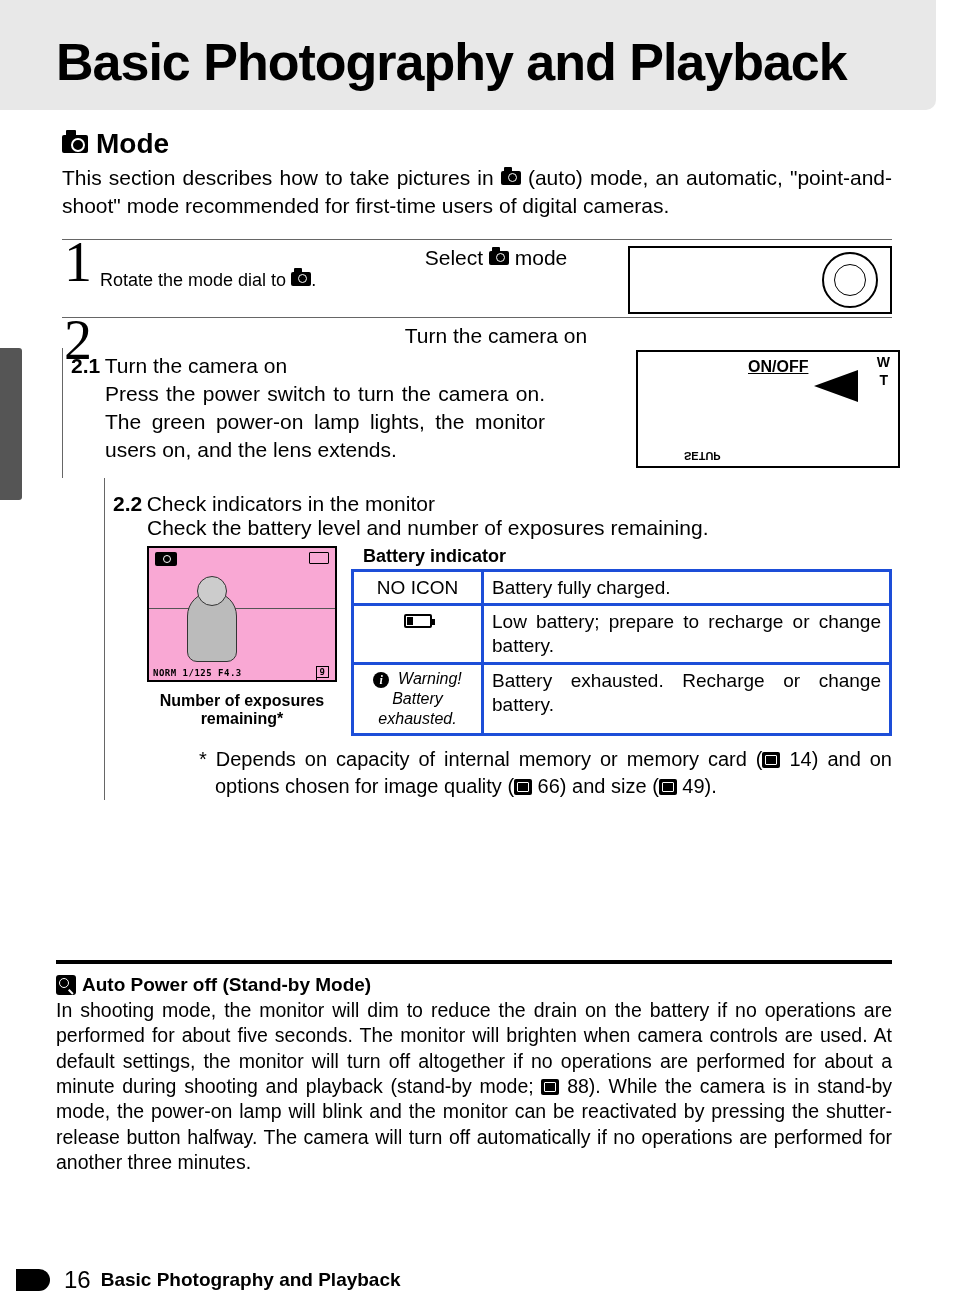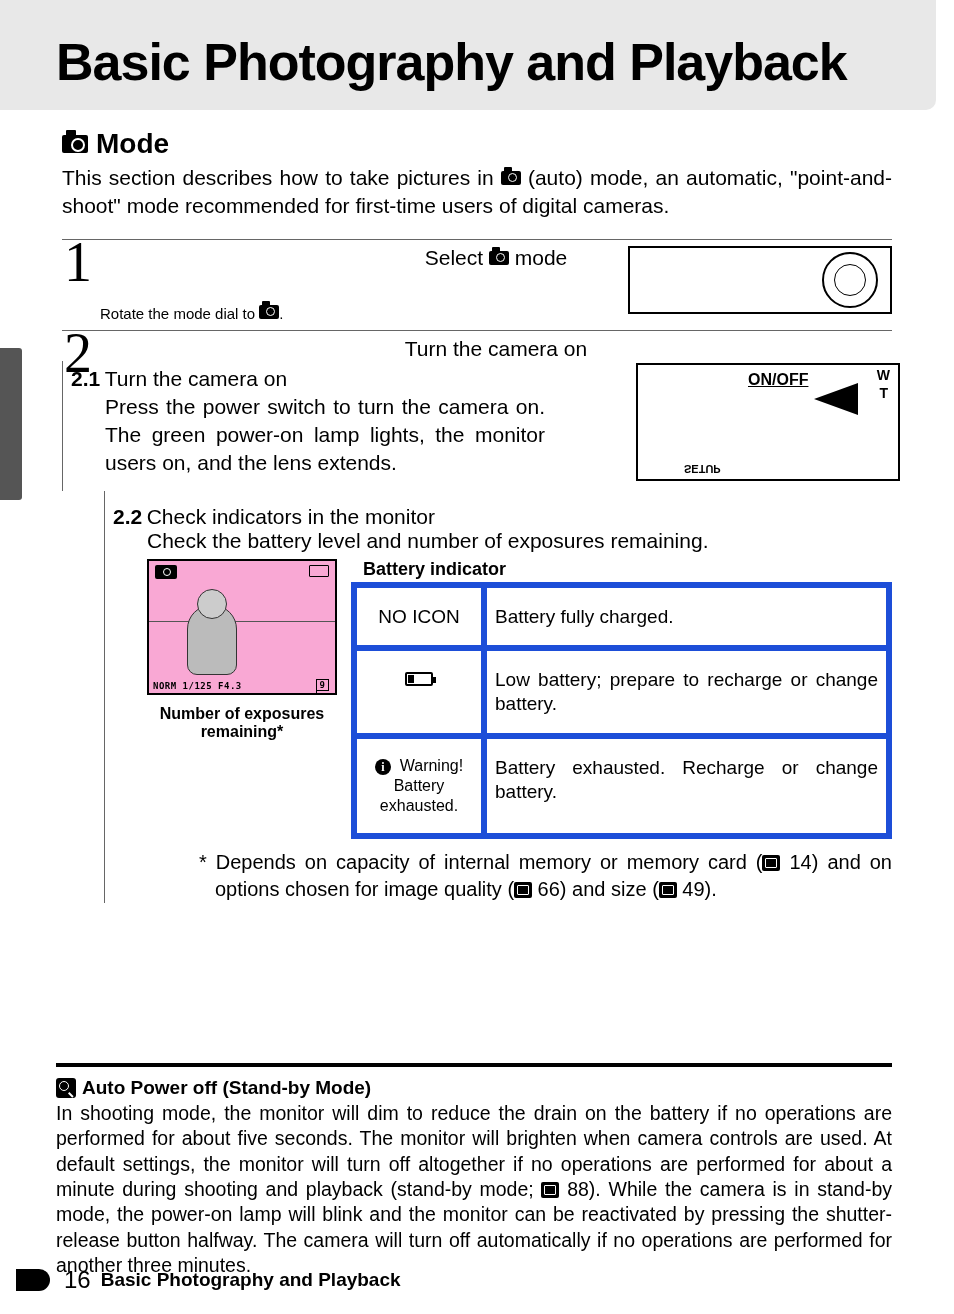--- a/index.html
+++ b/index.html
@@ -70,21 +70,21 @@
   .bignum {
     position: absolute;
     left: 2px; top: -6px;
     font-size: 56px;
     font-family: "Times New Roman", serif;
     font-weight: 400;
     line-height: 1;
   }
   .step-body { margin-left: 38px; }
   .step-title { font-size: 21px; text-align: center; }
-  .step-text { font-size: 15px; margin-top: 35px; }
+  .step-text { font-size: 18px; }
   .step1-img {
     position: absolute; right: 0; top: 6px;
     width: 264px; height: 68px;
     border: 2px solid #000; background:#fff;
     font-size: 8px;
     display:flex; align-items:center; justify-content:flex-end;
     padding-right:6px;
   }
   .dial-placeholder {
     width:56px; height:56px; border:2px solid #000; border-radius:50%;
@@ -134,26 +134,26 @@
   .mon-person { position:absolute; bottom:18px; left:38px; width:50px; height:70px; background:#bbb; border-radius:24px 24px 10px 10px; border:1px solid #333;}
   .mon-head { position:absolute; bottom:74px; left:48px; width:30px; height:30px; background:#ccc; border:1px solid #333; border-radius:50%;}
   .mon-bottom { position:absolute; bottom:2px; left:4px; font-size:9px; font-weight:700; letter-spacing:0.5px; color:#000; font-family:monospace;}
   .mon-bottom-right { position:absolute; bottom:2px; right:6px; font-size:9px; font-weight:700; font-family:monospace; border:1px solid #000; padding:0 3px;}
   .mon-pointer { position:absolute; right:18px; bottom:-1px; width:1px; height:12px; background:#000;}
   .mon-caption { font-size:16px; font-weight:700; text-align:center; margin-top:10px; line-height:1.15;}
   .mon-caption .ast { font-weight:700; }
   .table-wrap { flex:1; }
   .tbl-title { font-size:18px; font-weight:700; margin-bottom:2px;margin-left:12px; }
   table.batt { border-collapse: collapse; width:100%; font-size:19px; border:2px solid #000;}
-  table.batt td { border:6px solid #1d4ed8; padding:17px 8px; vertical-align:top; text-align:justify; line-height:1.25;}
+  table.batt td { border:3px solid #1d4ed8; padding:4px 8px; vertical-align:top; text-align:justify; line-height:1.25;}
   table.batt td.c1 { width:130px; text-align:center; }
   .batt-icon { display:inline-block; width:28px;height:14px;border:2px solid #000;border-radius:2px;position:relative;}
   .batt-icon::after{content:"";position:absolute;right:-5px;top:3px;width:3px;height:6px;background:#000;}
   .batt-icon .fill{position:absolute;left:1px;top:1px;bottom:1px;width:6px;background:#000;}
-  .warn-cell { font-size:16px; line-height:1.15; }
+  .warn-cell { font-size:16px; line-height:1.15;font-style:italic; }
   .info-circ { display:inline-block;width:16px;height:16px;border-radius:50%;background:#000;color:#fff;text-align:center;font-size:12px;font-weight:700;line-height:16px;font-family:Georgia,serif;}
   .footnote {
     font-size:20px; text-align:justify; line-height:1.35; margin:10px 0 0 52px;
     text-indent:-16px; padding-left:16px;
   }
   .ref-icon { display:inline-block;width:18px;height:16px;background:#000;border-radius:2px;vertical-align:-2px;position:relative;}
   .ref-icon::after{content:"";position:absolute;inset:3px;border:1px solid #fff;border-radius:1px;}
   .side-tab {
     position:absolute; left:0; top:348px; width:22px; height:152px;
     background:#555; border-radius:0 3px 3px 0;

